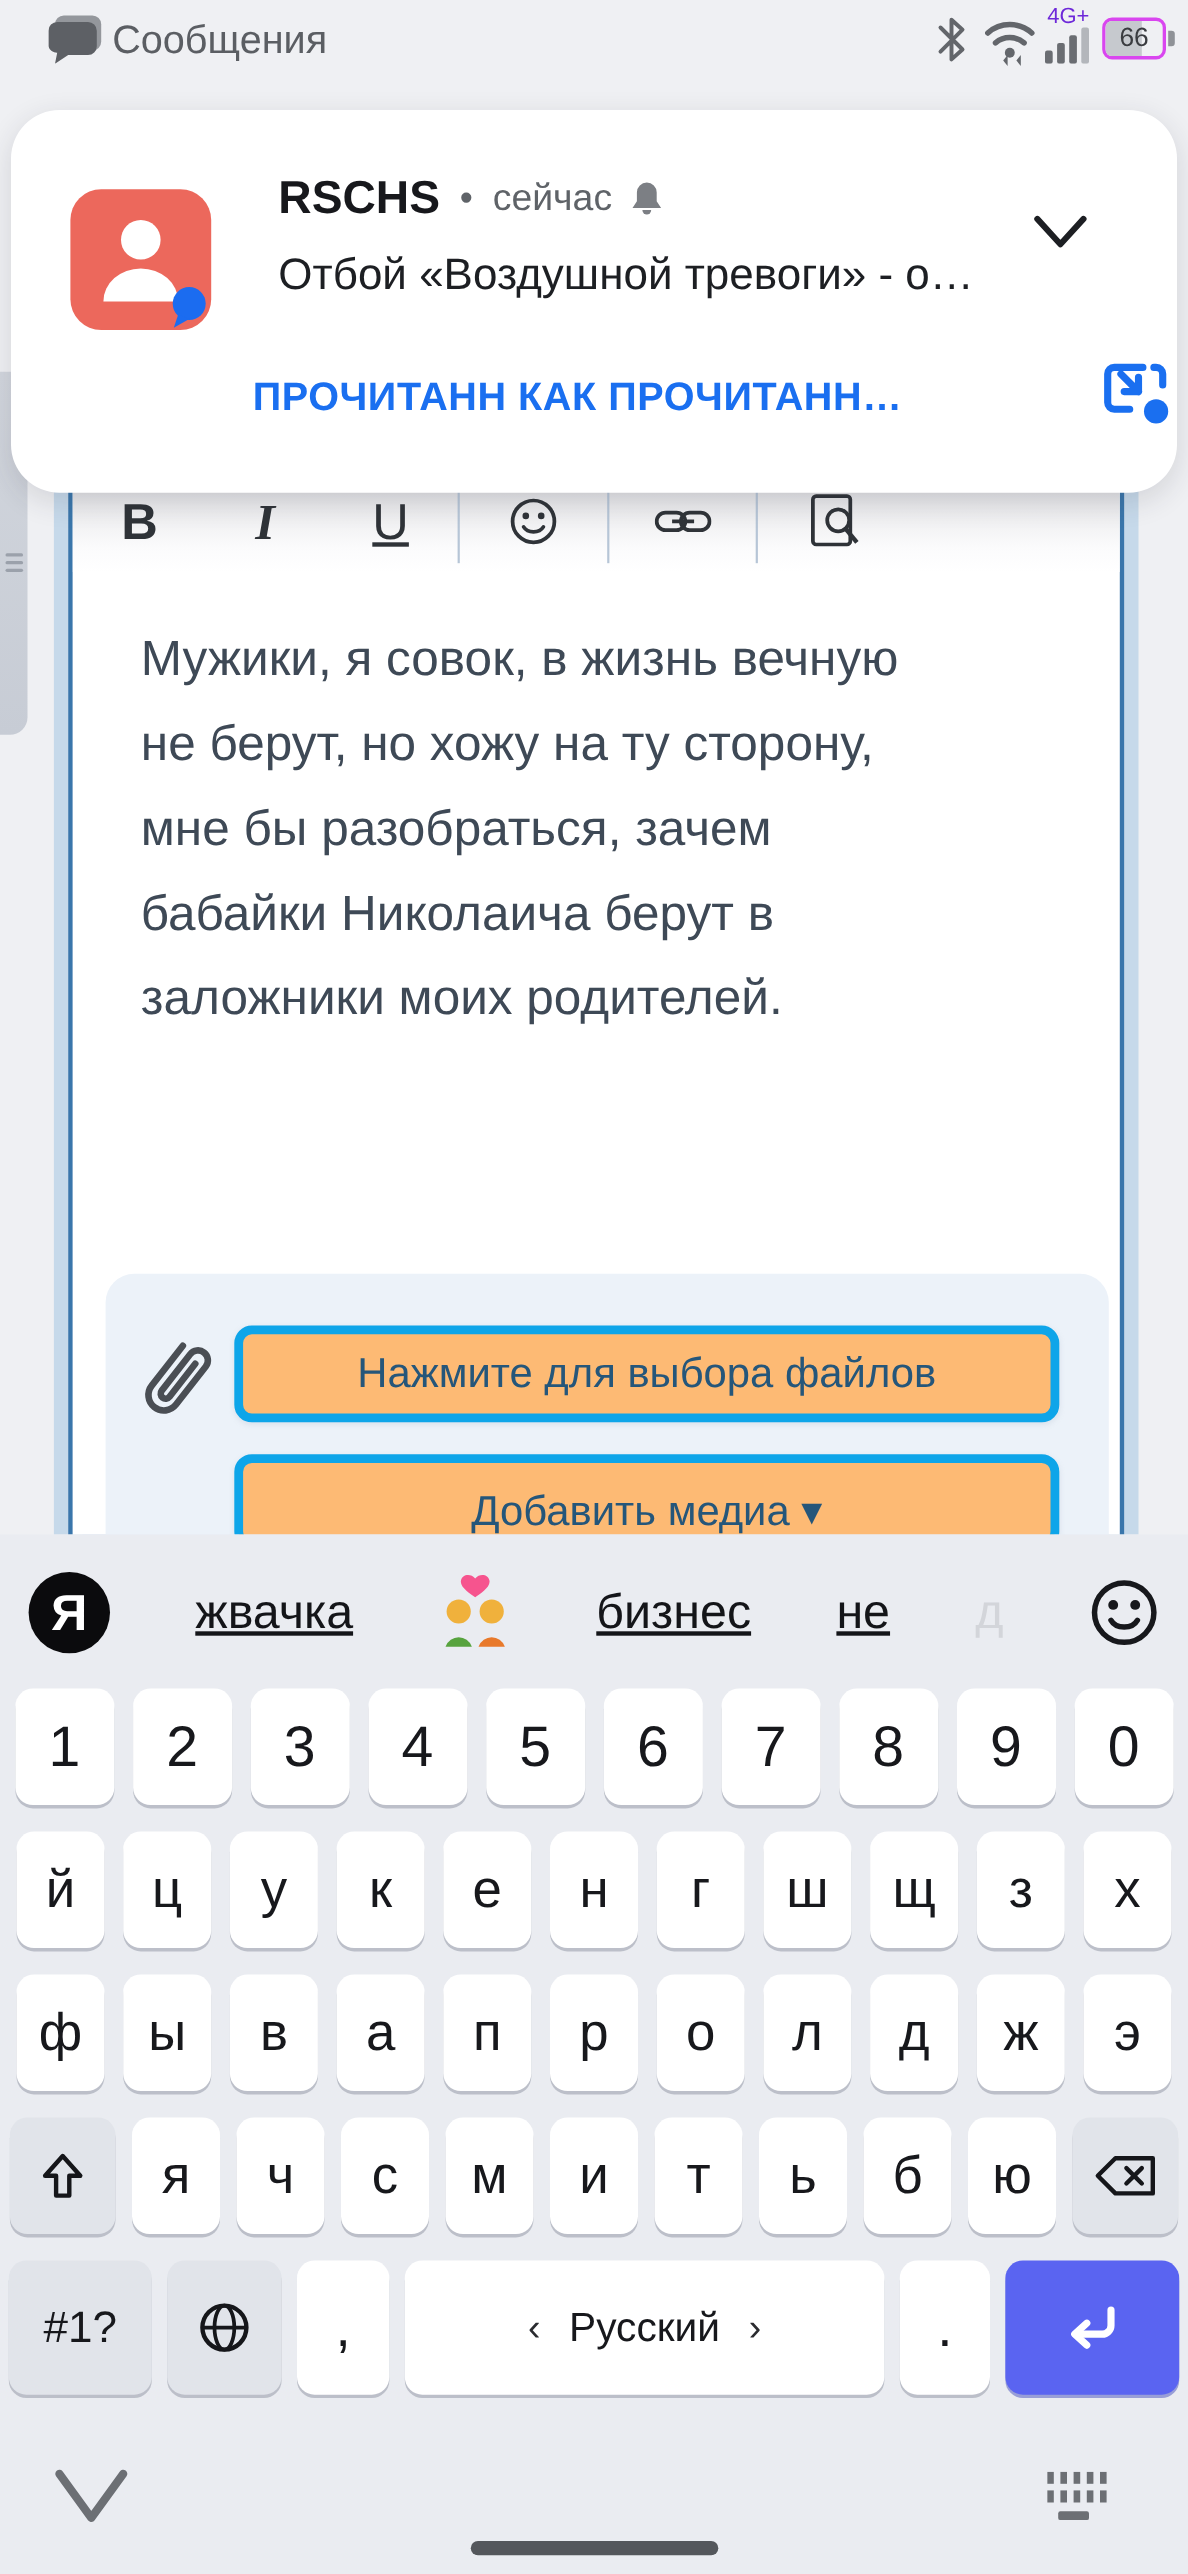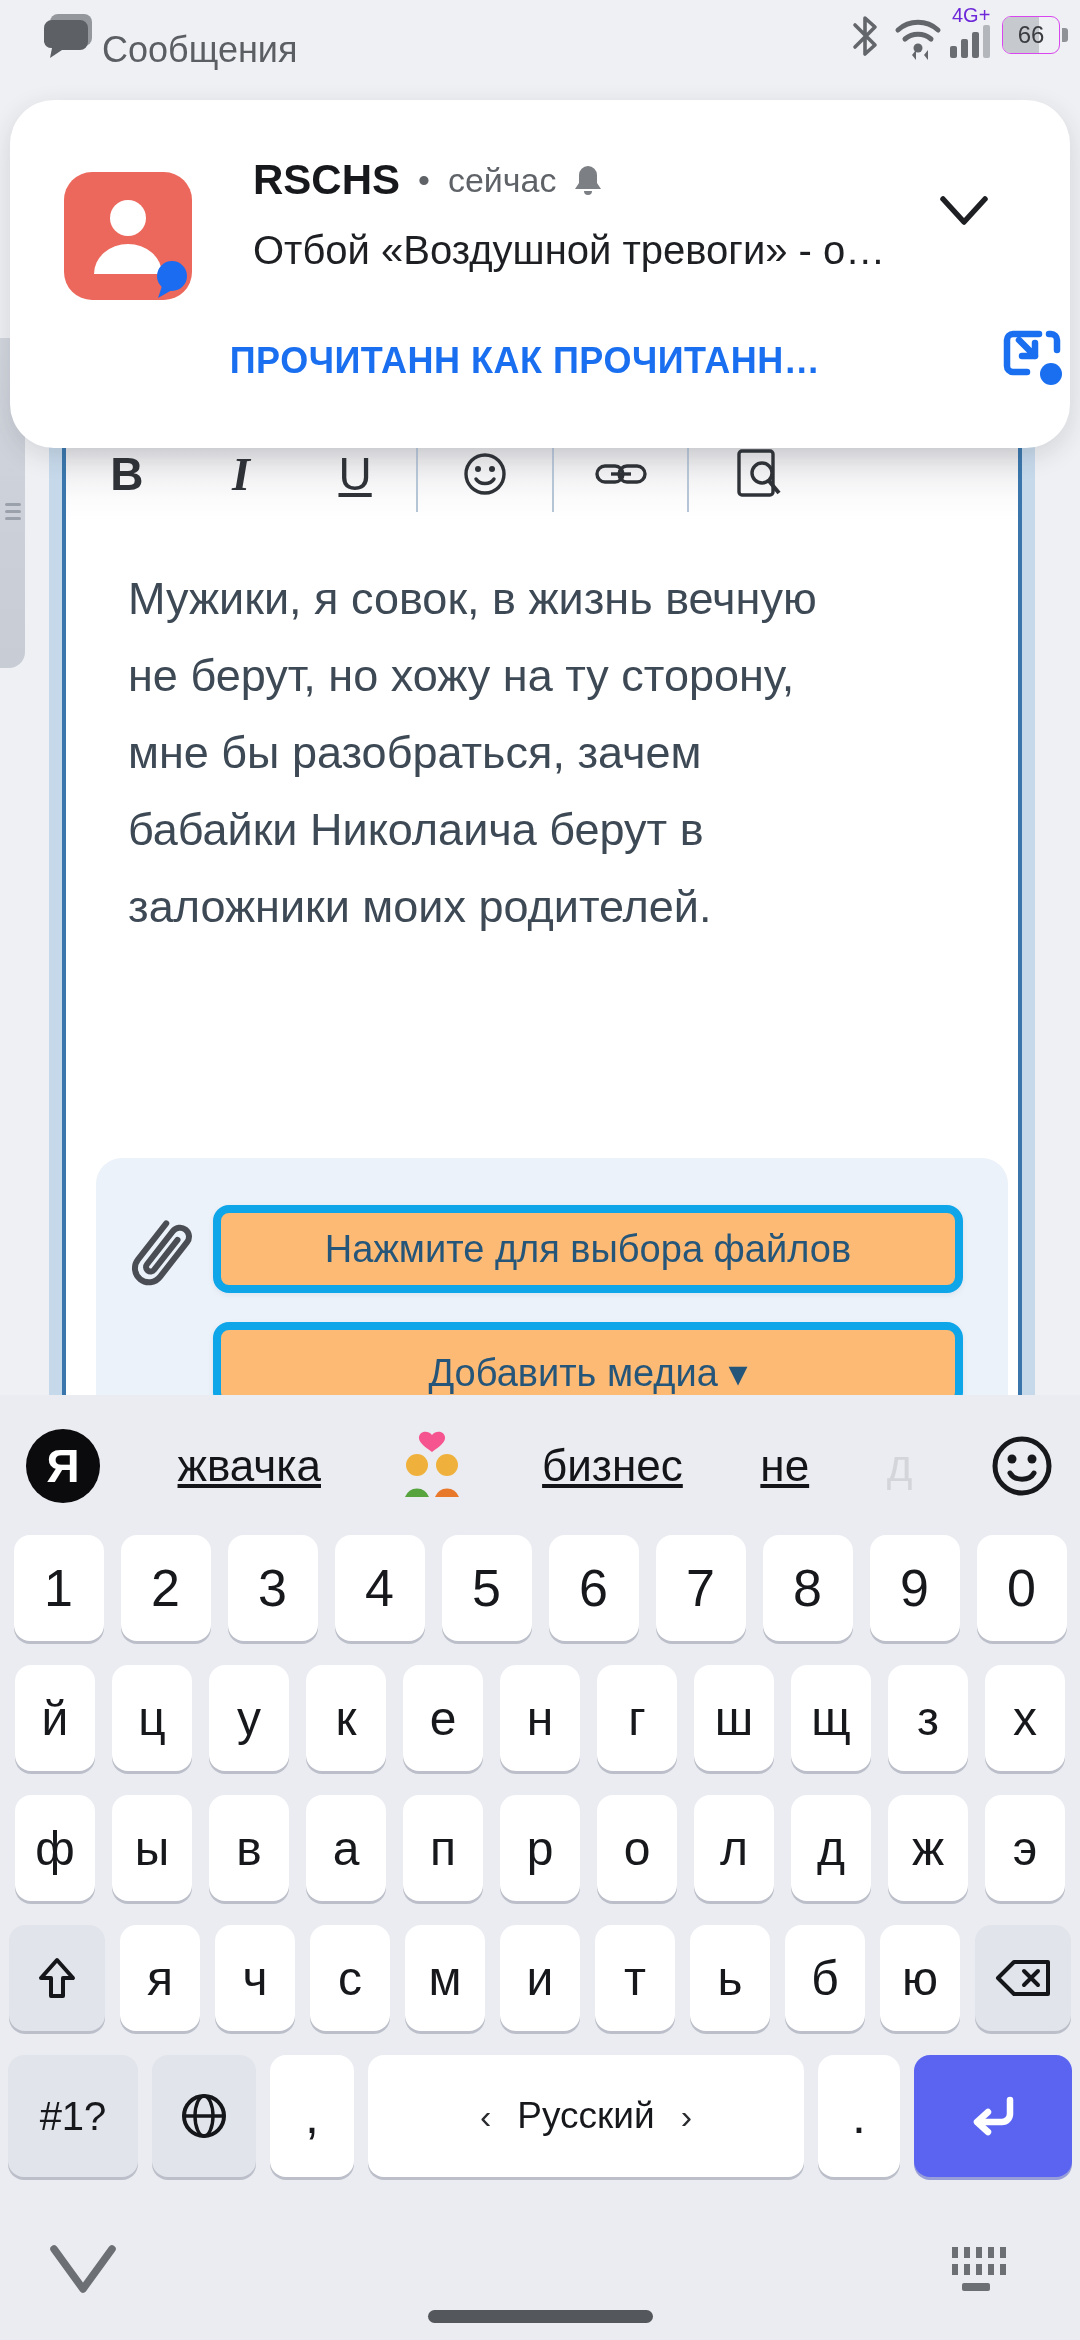--- a/index.html
+++ b/index.html
@@ -2,21 +2,21 @@
 <html><head>
 <meta charset="utf-8">
 <style>
   * { margin:0; padding:0; box-sizing:border-box; }
   html,body { width:1080px; height:2340px; }
   body { font-family:"Liberation Sans", sans-serif; background:#eff0f3; position:relative; overflow:hidden; }
   .abs { position:absolute; }
 
   
   #status-bar { left:0; top:0; width:1080px; height:70px; z-index:60; }
-  #status-app { left:102px; top:29px; font-size:36px; color:#5b5e63; }
+  #status-app { left:102px; top:15px; font-size:36px; color:#5b5e63; }
   .st-ic { color:#63666b; }
 
   
   #left-panel { left:0; top:338px; width:25px; height:330px; background:linear-gradient(180deg,#d2d6dd,#c7ccd5); border-radius:0 0 16px 0; z-index:5; }
   #left-panel .bar { position:absolute; left:5px; width:16px; height:3px; background:#9ba1ab; border-radius:2px; }
 
   
   #editor { left:62px; top:260px; width:960px; height:1135px; background:#fff;
     border-left:4px solid #3a76ab; border-right:4px solid #3a76ab;
     box-shadow:-13px 0 0 #c6d9ea, 13px 0 0 #c6d9ea; z-index:10; overflow:hidden; }
@@ -102,21 +102,21 @@
     <path d="M20 41 l4 -5 l0 10 z" fill="#63666b"></path>
     <path d="M32 41 l4 5 l0 -10 z" fill="#63666b"></path>
   </svg>
   <div class="abs" style="left:952px;top:4px;font-size:20px;color:#6d28d9">4G+</div>
   <svg class="abs" style="left:950px;top:24px" width="44" height="34" viewBox="0 0 44 34">
     <rect x="0" y="22" width="7" height="12" rx="2" fill="#6a6d72"></rect>
     <rect x="11" y="15" width="7" height="19" rx="2" fill="#6a6d72"></rect>
     <rect x="22" y="8" width="7" height="26" rx="2" fill="#6a6d72"></rect>
     <rect x="33" y="1" width="7" height="33" rx="2" fill="#b3b6bb"></rect>
   </svg>
-  <div class="abs" style="left:1002px;top:16px;width:58px;height:38px;border:1px solid #d946ef;border-radius:9px;overflow:hidden">
+  <div class="abs" style="left:1002px;top:16px;width:58px;height:38px;border:3px solid #d946ef;border-radius:9px;overflow:hidden">
     <div style="position:absolute;left:0;top:0;width:64%;height:100%;background:#c6c9ce"></div>
     <div style="position:absolute;left:0;top:0;width:100%;height:100%;display:flex;align-items:center;justify-content:center;font-size:24px;color:#3a3c40">66</div>
   </div>
   <div class="abs" style="left:1062px;top:28px;width:6px;height:14px;background:#8f9297;border-radius:0 3px 3px 0"></div>
 </div>
 
 <div id="left-panel" class="abs">
   <div class="bar" style="top:165px"></div>
   <div class="bar" style="top:172px"></div>
   <div class="bar" style="top:179px"></div>

